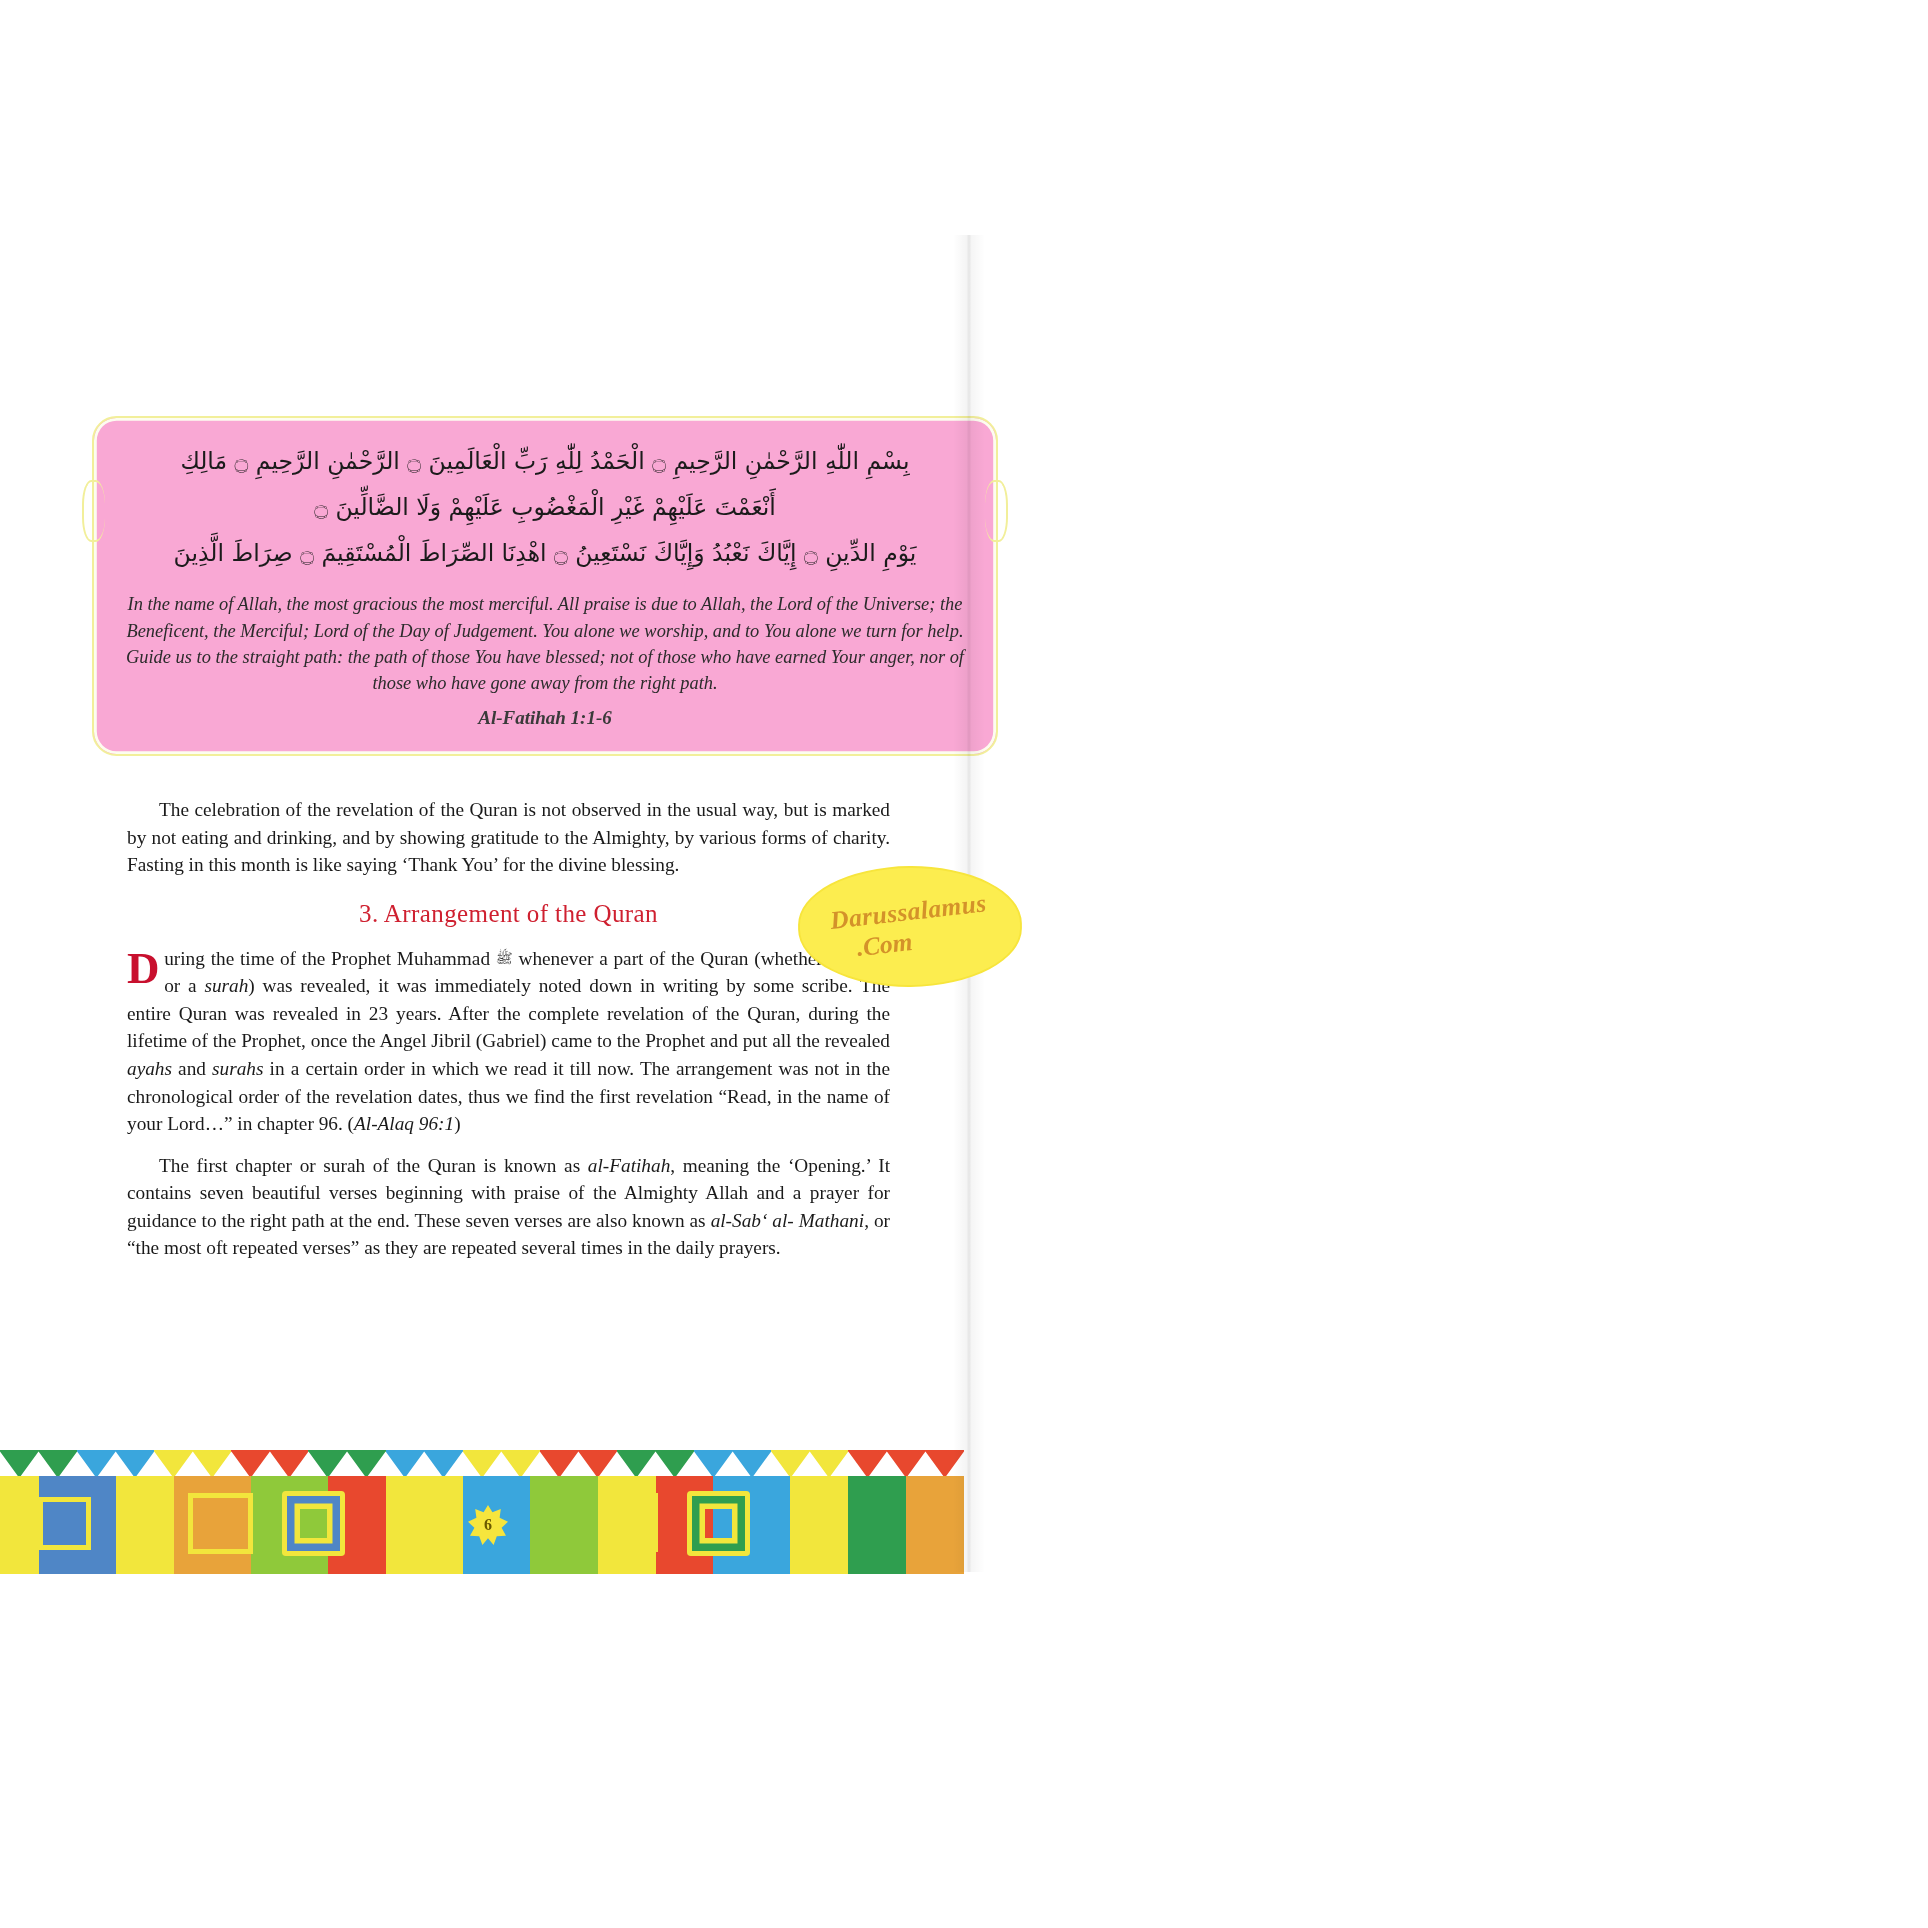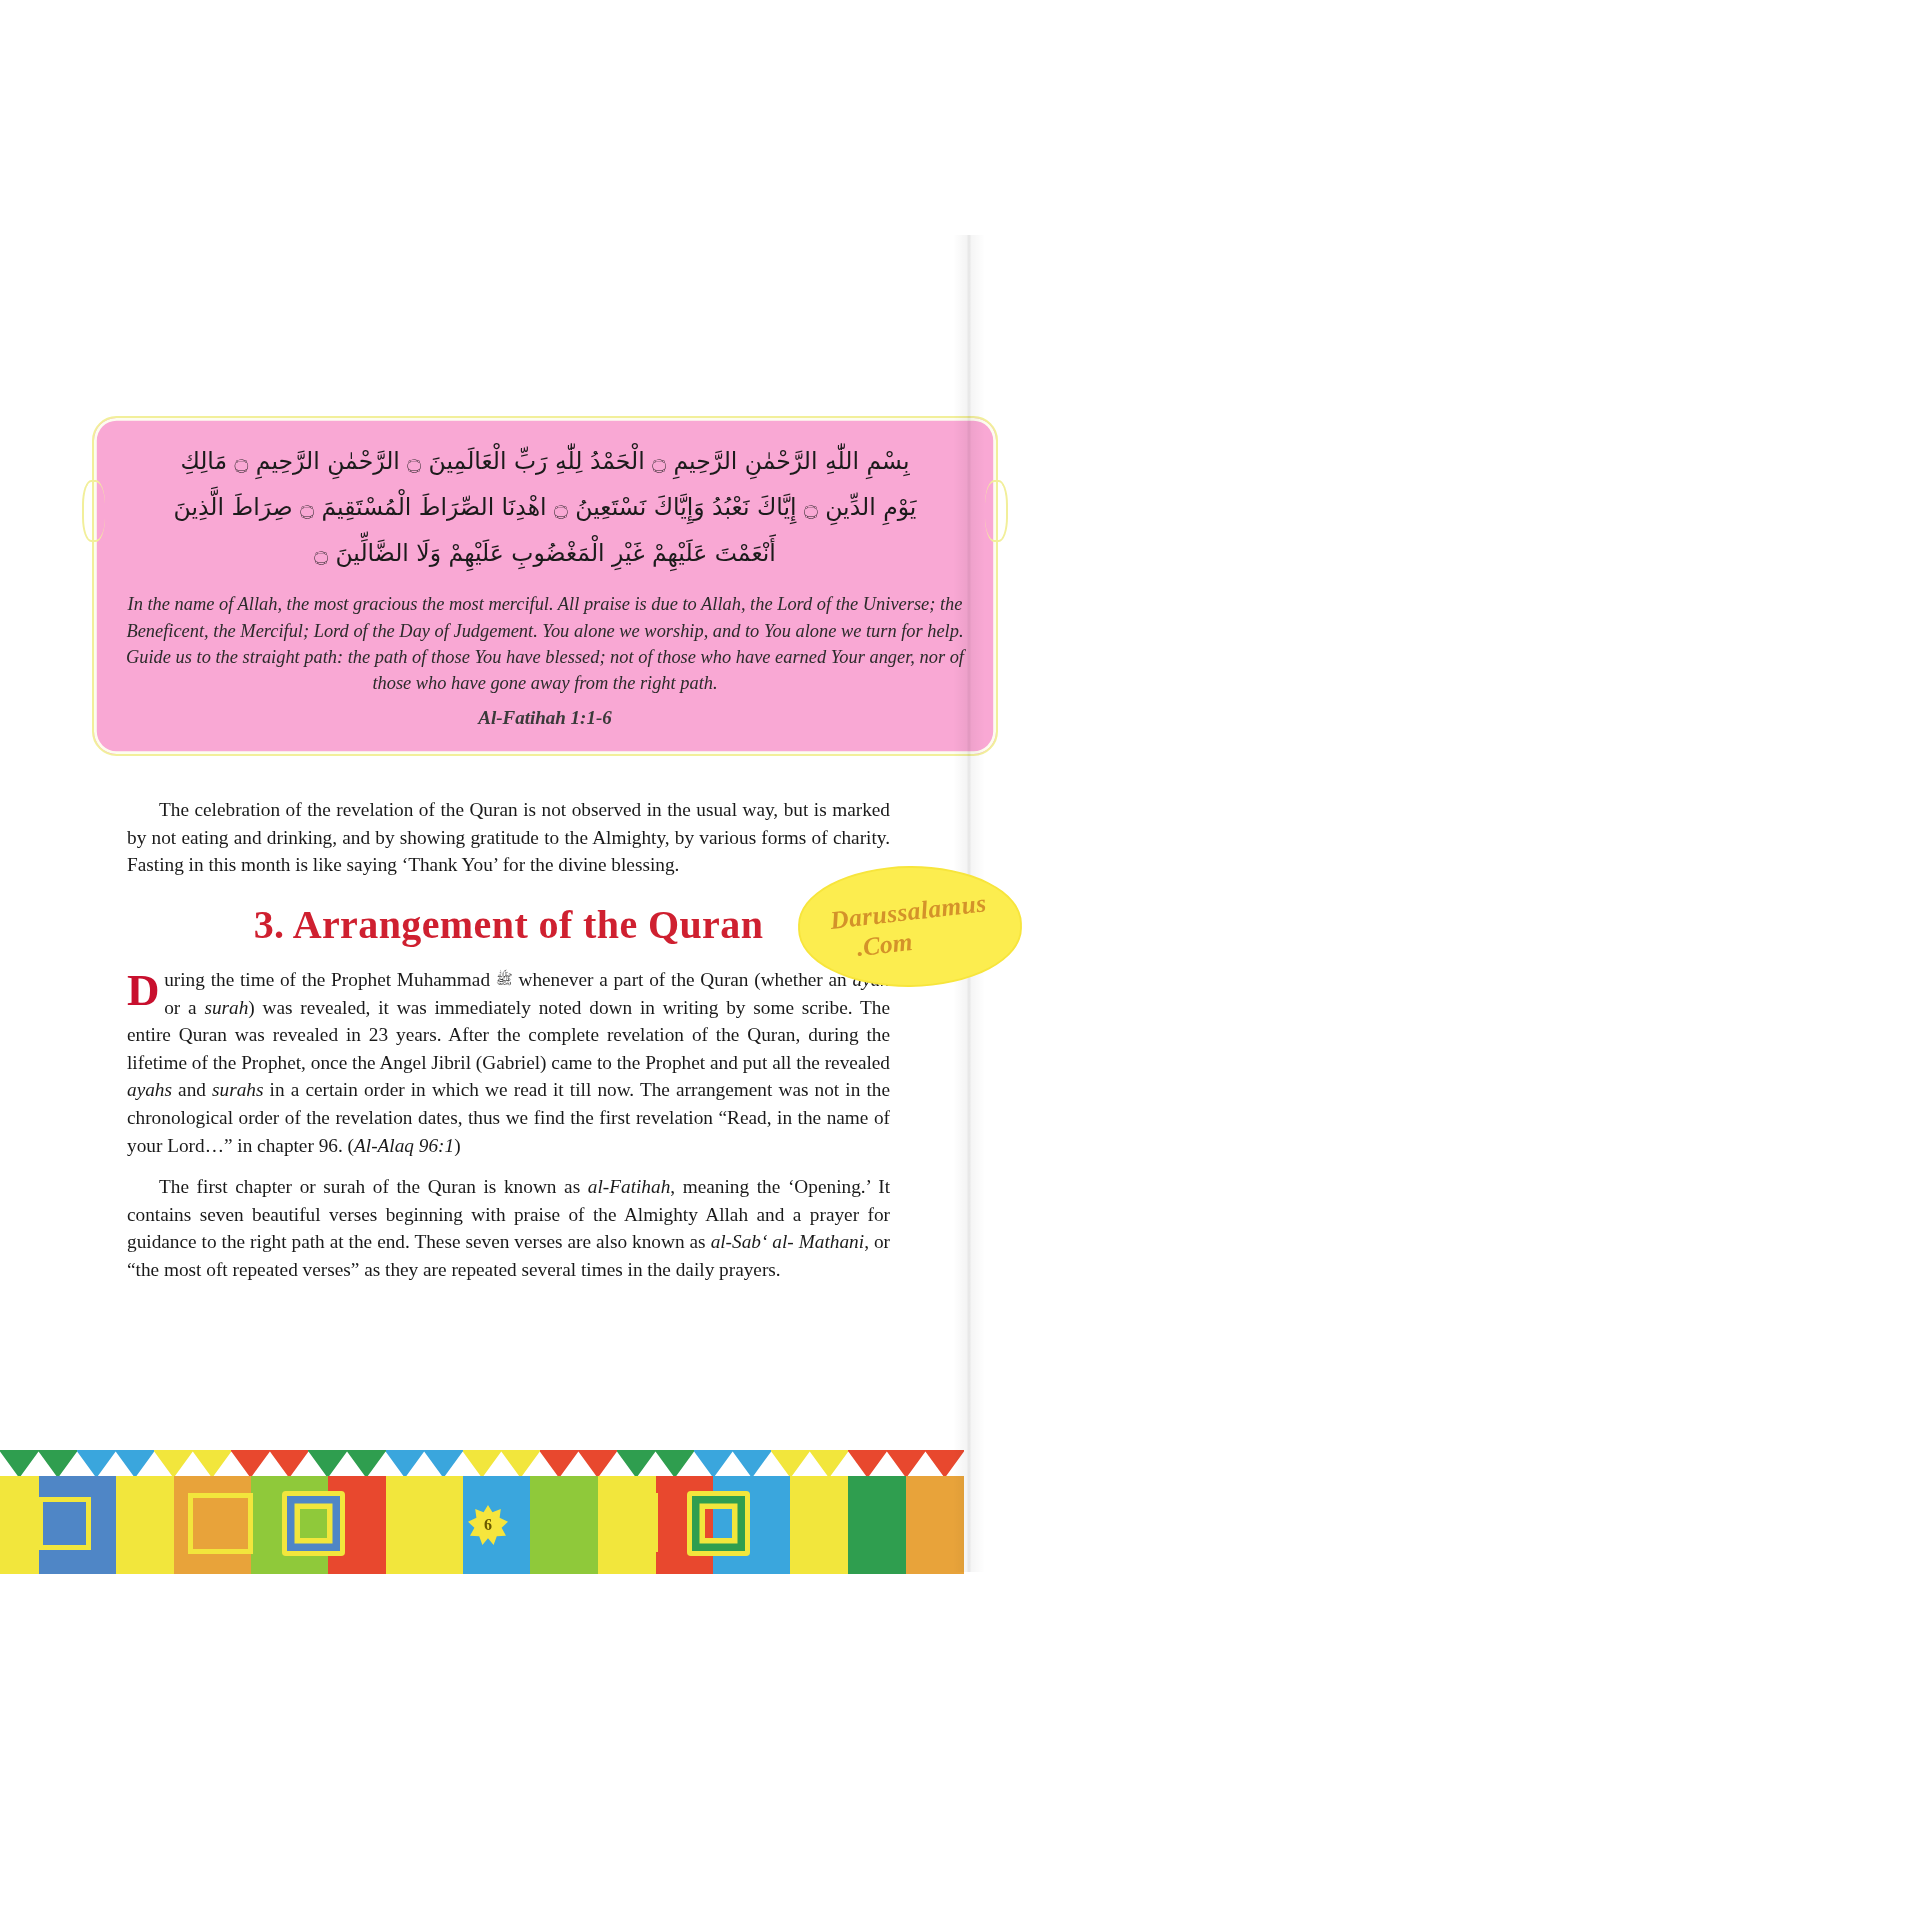--- a/index.html
+++ b/index.html
@@ -126,23 +126,23 @@
     font-size: 45px;
     line-height: 0.82;
     padding: 5.6px 4.7px 0 0;
   }
 
   
   h2.section-title {
     margin: 17px 0 13px 0;
     text-align: center;
     font-family: "Liberation Serif", serif;
-    font-weight: bold;
+    font-weight: normal;
     color: #cf2030;
-    font-size: 40px;
+    font-size: 25px;
     letter-spacing: 0.4px;
   }
   h2.section-title.left-title { text-align: center; }
 
   em { font-style: italic; }
 
   
   .bottom-deco {
     position: absolute;
     left: 0;
@@ -267,22 +267,22 @@
 </style>
 </head>
 <body>
 
 <div class="spread">
 
   <div class="page page-left">
 
     <div class="ayah-box">
       <div class="arabic">بِسْمِ اللّٰهِ الرَّحْمٰنِ الرَّحِيمِ ۝ الْحَمْدُ لِلّٰهِ رَبِّ الْعَالَمِينَ ۝ الرَّحْمٰنِ الرَّحِيمِ ۝ مَالِكِ</div>
+      <div class="arabic">أَنْعَمْتَ عَلَيْهِمْ غَيْرِ الْمَغْضُوبِ عَلَيْهِمْ وَلَا الضَّالِّينَ ۝</div>
       <div class="arabic">يَوْمِ الدِّينِ ۝ إِيَّاكَ نَعْبُدُ وَإِيَّاكَ نَسْتَعِينُ ۝ اهْدِنَا الصِّرَاطَ الْمُسْتَقِيمَ ۝ صِرَاطَ الَّذِينَ</div>
-      <div class="arabic">أَنْعَمْتَ عَلَيْهِمْ غَيْرِ الْمَغْضُوبِ عَلَيْهِمْ وَلَا الضَّالِّينَ ۝</div>
       <div class="ayah-trans">In the name of Allah, the most gracious the most merciful. All praise is due to Allah, the Lord of the Universe; the Beneficent, the Merciful; Lord of the Day of Judgement. You alone we worship, and to You alone we turn for help. Guide us to the straight path: the path of those You have blessed; not of those who have earned Your anger, nor of those who have gone away from the right path.</div>
       <div class="ayah-ref">Al-Fatihah 1:1-6</div>
     </div>
 
     <div class="col col-left" style="top: 796px; width: 763px;">
       <p class="para">The celebration of the revelation of the Quran is not observed in the usual way, but is marked by not eating and drinking, and by showing gratitude to the Almighty, by various forms of charity. Fasting in this month is like saying ‘Thank You’ for the divine blessing.</p>
 
       <h2 class="section-title left-title">3. Arrangement of the Quran</h2>
 
       <p class="dropcap">

